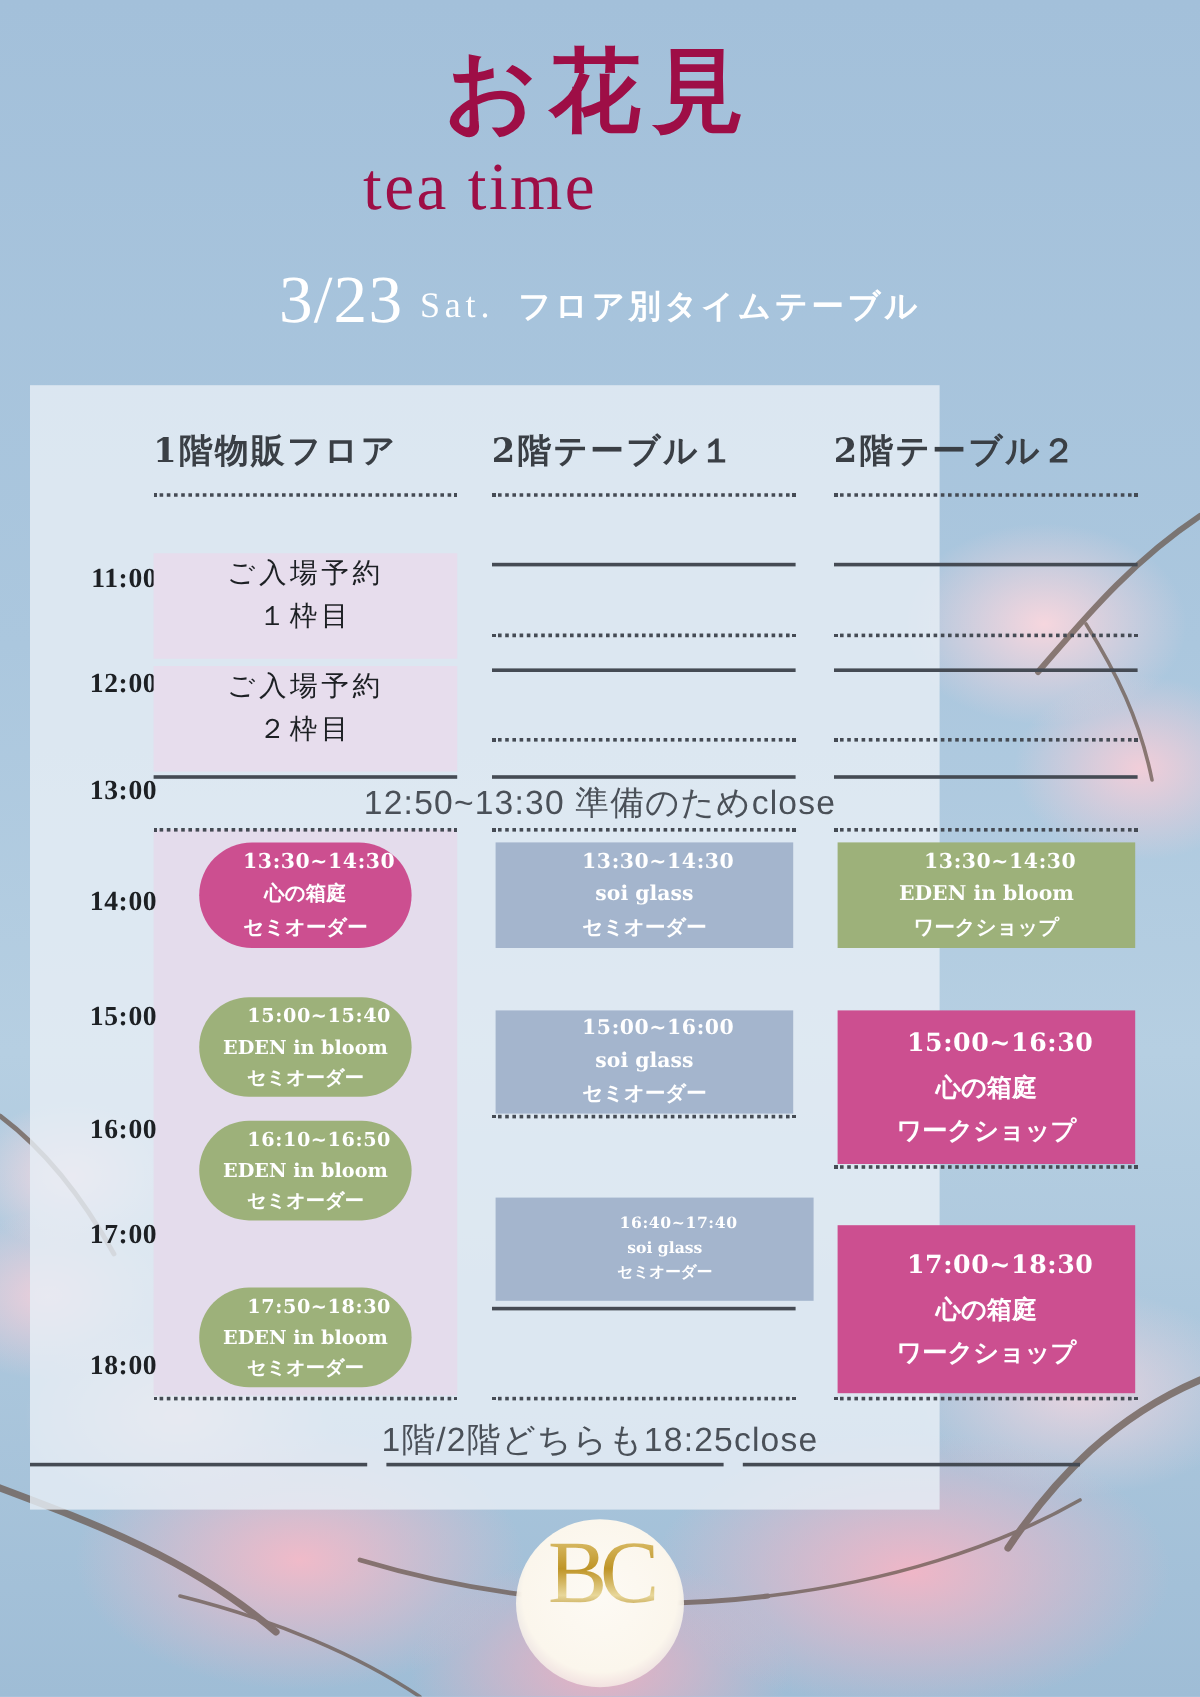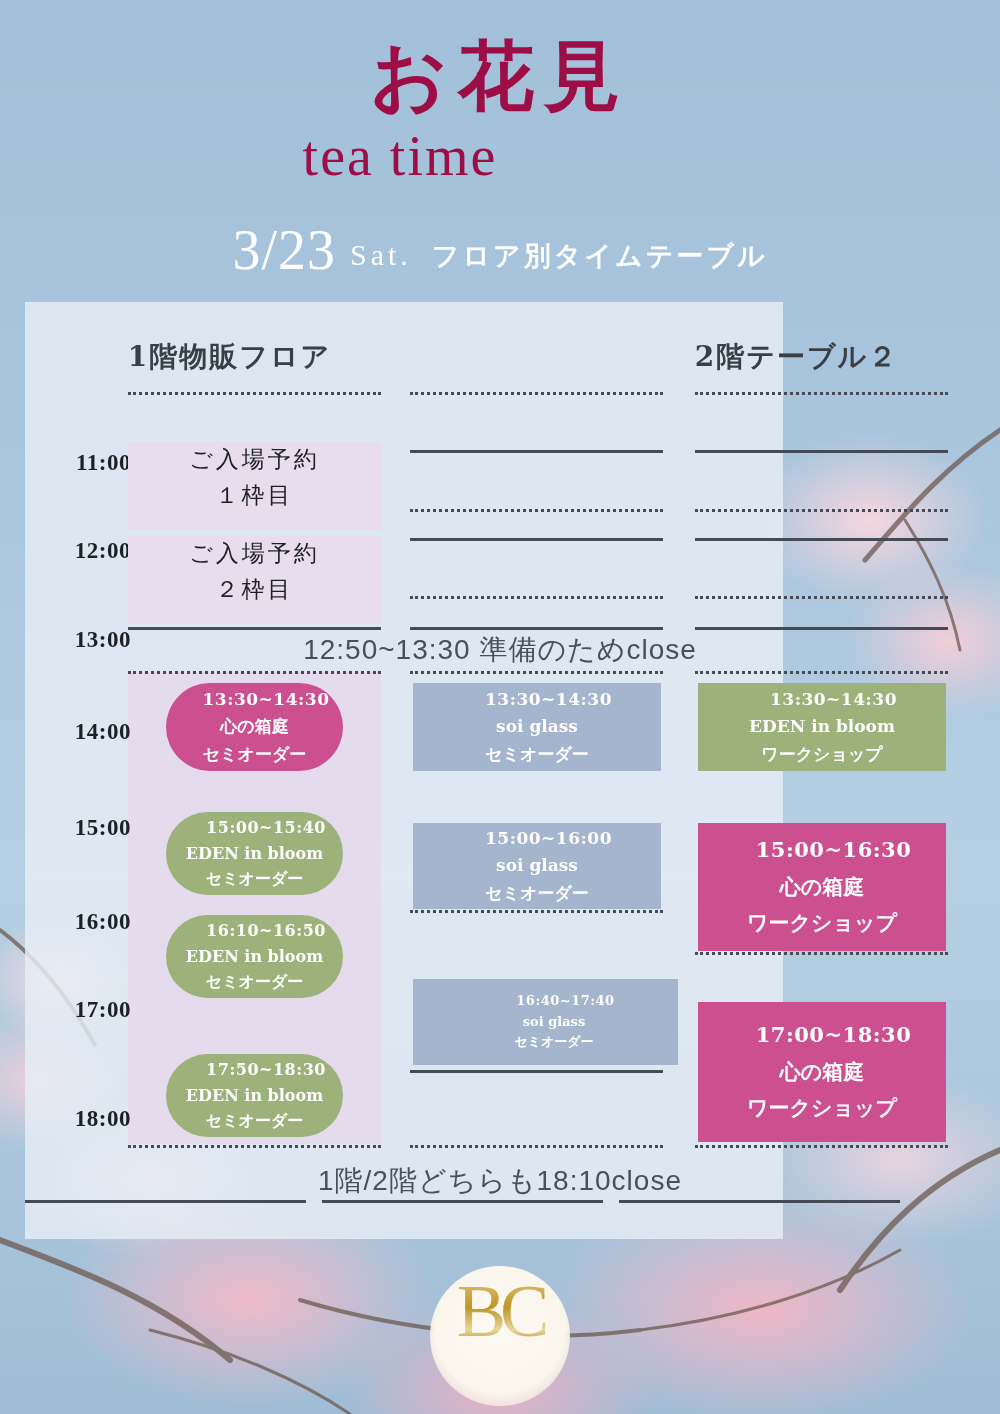--- a/index.html
+++ b/index.html
@@ -46,21 +46,21 @@
     color:#ffffff;white-space:nowrap;
   }
   #date-big{font-size:56px;letter-spacing:1px;vertical-align:-4px;
             font-family:"Liberation Serif",serif;}
   #date-day{font-size:30px;letter-spacing:4px;margin-left:10px;
             font-family:"Liberation Serif",serif;}
   #subtitle-jp{font-size:27px;letter-spacing:3px;margin-left:16px;
             font-family:"DejaVu Serif",serif;font-weight:700;}
   
   #panel{
-    position:absolute;left:25px;top:302px;width:758px;height:937px;
+    position:absolute;left:25px;top:321px;width:758px;height:937px;
     background:rgba(231,238,245,.82);
   }
   
   .col-head{
     position:absolute;top:36px;text-align:center;
     font-size:28px;color:#3a3f45;letter-spacing:2px;white-space:nowrap;
     font-family:"DejaVu Serif",serif;font-weight:700;
   }
   
   .rule{position:absolute;height:0;}
@@ -141,20 +141,21 @@
   <div id="subtitle-row">
     <span id="date-big">3/23</span>
     <span id="date-day">Sat.</span>
     <span id="subtitle-jp">フロア別タイムテーブル</span>
   </div>
 </div>
 
 <div id="panel">
 
   <div class="col-head" style="left:78px;width:253px;">1階物販フロア</div>
+  <div class="col-head" style="left:360px;width:253px;">2階テーブル１</div>
   <div class="col-head" style="left:645px;width:253px;">2階テーブル２</div>
 
   <div id="lav-col"></div>
 
   <div class="rule dotted" style="left:103px;top:90px;width:253px;"></div>
   <div class="rule dotted" style="left:385px;top:90px;width:253px;"></div>
   <div class="rule dotted" style="left:670px;top:90px;width:253px;"></div>
 
   <div class="rule solid" style="left:385px;top:148px;width:253px;"></div>
   <div class="rule solid" style="left:670px;top:148px;width:253px;"></div>
@@ -202,21 +203,21 @@
   <div class="entry" style="left:103px;top:140px;width:253px;height:88px;">
     <span>ご入場予約</span>
     <span>１枠目</span>
   </div>
   <div class="entry" style="left:103px;top:234px;width:253px;height:88px;">
     <span>ご入場予約</span>
     <span>２枠目</span>
   </div>
 
   <div class="notice" style="top:329px;">12:50~13:30 準備のためclose</div>
-  <div class="notice" style="top:860px;">1階/2階どちらも18:10close</div>
+  <div class="notice" style="top:860px;">1階/2階どちらも18:25close</div>
 
   <div class="block pink rnd" style="left:141px;top:381px;width:177px;height:88px;font-size:17px;line-height:1.6;">
     <span class="ln t">13:30~14:30</span>
     <span class="ln">心の箱庭</span>
     <span class="ln">セミオーダー</span>
   </div>
   <div class="block green rnd" style="left:141px;top:510px;width:177px;height:83px;font-size:16px;line-height:1.6;">
     <span class="ln t">15:00~15:40</span>
     <span class="ln">EDEN in bloom</span>
     <span class="ln">セミオーダー</span>

